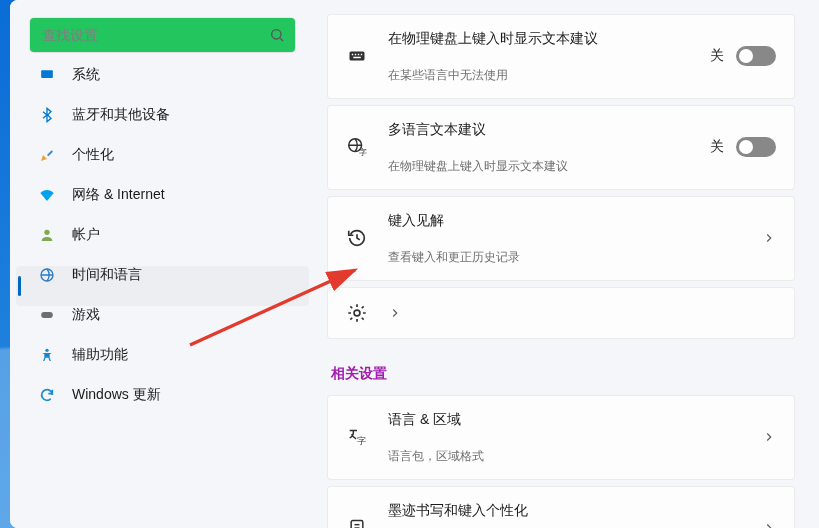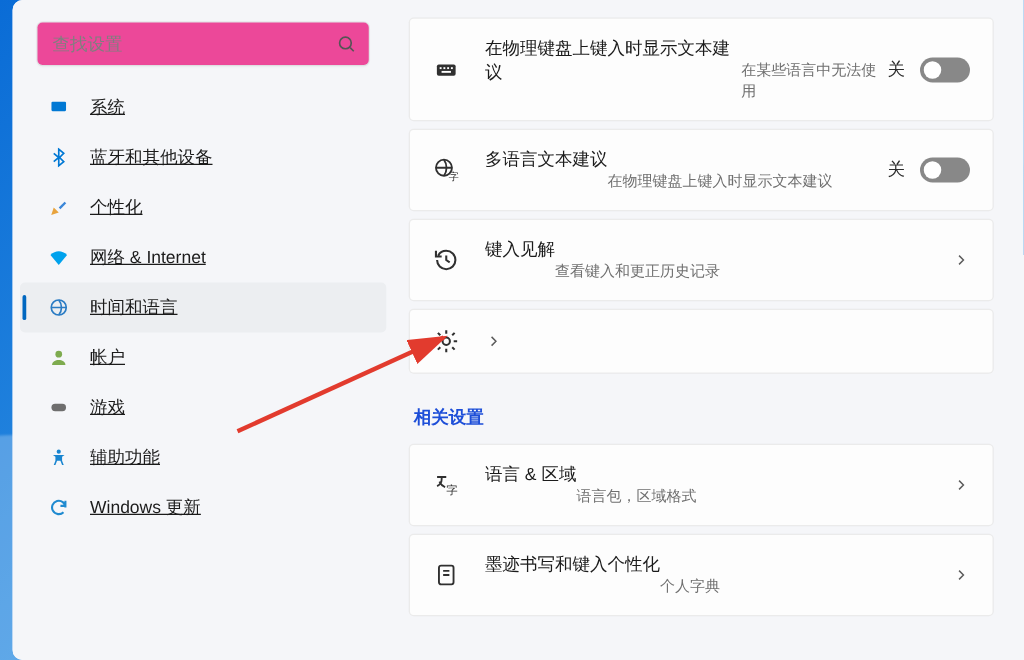--- a/index.html
+++ b/index.html
@@ -43,46 +43,44 @@
   }
   .search-wrap {
     margin: 6px 20px 14px 20px;
     position: relative;
   }
   .search {
     width: 100%;
     height: 34px;
     border: none;
     border-radius: 4px;
-    background: #ec4899;
+    background: #22c55e;
     padding: 0 34px 0 12px;
     font-size: 14px;
     color: #333;
     outline: none;
     box-shadow: 0 0 0 1px rgba(0,0,0,0.06), 0 1px 2px rgba(0,0,0,0.04);
   }
   .search::placeholder { color: #7f7f7f; }
   .search-icon {
     position: absolute;
     right: 10px; top: 50%;
     transform: translateY(-50%);
     width: 16px; height: 16px;
     color: #555;
   }
   .nav { display: flex; flex-direction: column; }
   .nav-item {
     display: flex;
-    align-items: center;
     height: 40px;
     padding: 0 22px;
     cursor: default;
     position: relative;
     border-radius: 4px;
     margin: 0 6px;
-    text-decoration: underline;
   }
   .nav-item.selected {
     background: #eceef1;
   }
   .nav-item.selected::before {
     content: "";
     position: absolute;
     left: 2px; top: 10px; bottom: 10px;
     width: 3px;
     background: #0067c0;
@@ -112,21 +110,21 @@
     align-items: center;
     padding: 14px 18px;
   }
   .card .left-icon {
     width: 22px; height: 22px;
     margin-right: 20px;
     color: #303030;
     flex: 0 0 22px;
     display: flex; align-items: center; justify-content: center;
   }
-  .card .text { flex: 1; display: flex; }
+  .card .text { flex: 1; display: flex; flex-direction: column; }
   .card .title { font-size: 14px; color: #1b1b1b; line-height: 1.35; }
   .card .sub { font-size: 12px; color: #6f6f6f; margin-top: 19px; }
   .card .right { display: flex; align-items: center; gap: 12px; }
   .state-label { font-size: 14px; color: #2b2b2b; }
   .toggle {
     width: 40px; height: 20px;
     border-radius: 10px;
     background: #888;
     position: relative;
   }
@@ -139,21 +137,21 @@
     background: #fff;
   }
   .chevron {
     width: 14px; height: 14px;
     color: #5b5b5b;
   }
 
   .section-title {
     font-size: 14px;
     font-weight: 600;
-    color: #1d4ed8;
+    color: #a21caf;
     margin: 26px 4px 12px 4px;
   }
 
   
   .arrow {
     position: absolute;
     pointer-events: none;
     z-index: 50;
   }
 
@@ -213,38 +211,38 @@
       <div class="nav-item">
         <span class="nav-icon">
           <svg viewBox="0 0 24 24" width="16" height="16" fill="#00a2ed">
               <path d="M2 9c6-6 14-6 20 0l-10 12L2 9z"></path>
             </svg>
         </span>
         <span class="nav-label">网络 &amp; Internet</span>
       </div>
 
 
+      <div class="nav-item">
+        <span class="nav-icon">
+          <svg viewBox="0 0 24 24" width="16" height="16" fill="#7eab4f">
+              <circle cx="12" cy="8" r="4"></circle>
+              <path d="M4 21c0-4 4-6 8-6s8 2 8 6z"></path>
+            </svg>
+        </span>
+        <span class="nav-label">帐户</span>
+      </div>
+
       <div class="nav-item selected">
         <span class="nav-icon">
           <svg viewBox="0 0 24 24" width="16" height="16" fill="none" stroke="#2b7cc4" stroke-width="2">
               <circle cx="12" cy="12" r="9"></circle>
               <path d="M12 3a14 14 0 010 18M3 12h18"></path>
             </svg>
         </span>
         <span class="nav-label">时间和语言</span>
-      </div>
-
-      <div class="nav-item">
-        <span class="nav-icon">
-          <svg viewBox="0 0 24 24" width="16" height="16" fill="#7eab4f">
-              <circle cx="12" cy="8" r="4"></circle>
-              <path d="M4 21c0-4 4-6 8-6s8 2 8 6z"></path>
-            </svg>
-        </span>
-        <span class="nav-label">帐户</span>
       </div>
 
       <div class="nav-item">
         <span class="nav-icon">
           <svg viewBox="0 0 24 24" width="18" height="14" fill="#6e6e6e">
               <rect x="2" y="7" width="20" height="10" rx="5"></rect>
             </svg>
         </span>
         <span class="nav-label">游戏</span>
       </div>

